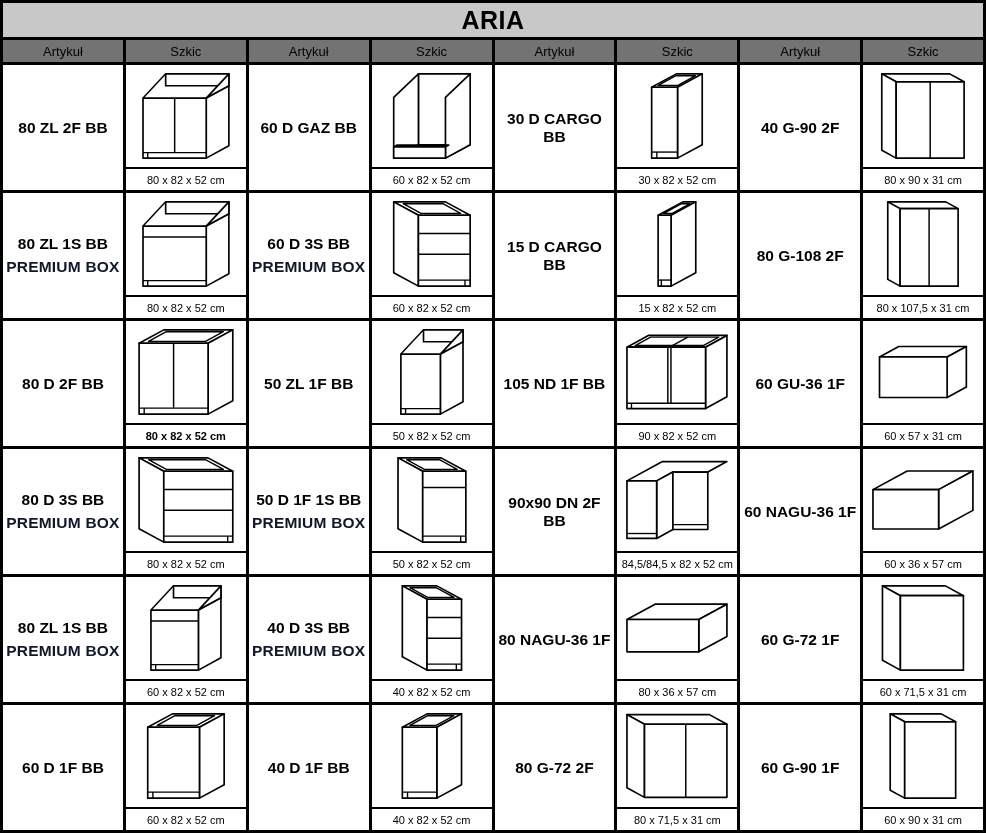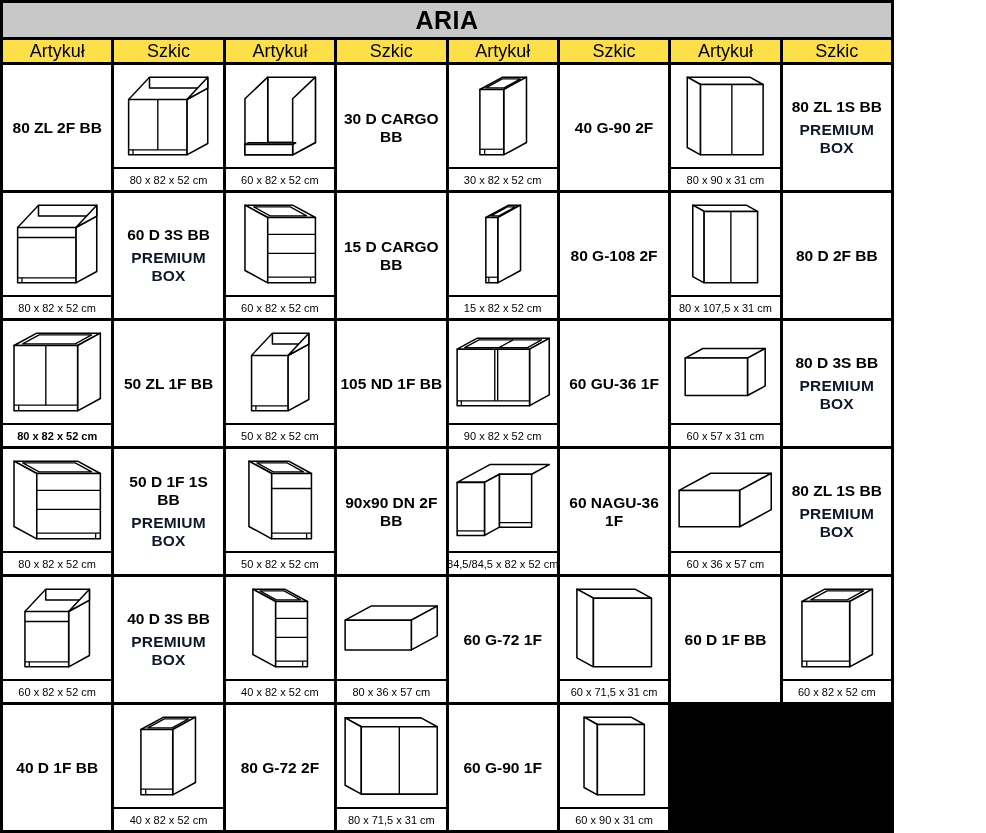--- a/index.html
+++ b/index.html
@@ -1,34 +1,34 @@
 <!DOCTYPE html>
 <html><head>
 <meta charset="utf-8">
 <style>
   html,body{margin:0;padding:0;background:#fff;}
   body{font-family:"Liberation Sans",sans-serif;color:#000;}
   #grid{
-    width:894px;height:833px;box-sizing:border-box;
+    width:986px;height:833px;box-sizing:border-box;
     display:grid;
     grid-template-columns:repeat(8,1fr);
     grid-template-rows:34px 22px repeat(6,1fr);
     gap:3px;
     background:#000;
     border:3px solid #000;
   }
   .cell{background:#fff;overflow:hidden;}
   .title{
     grid-column:1/-1;background:#c8c8c8;
     display:flex;align-items:center;justify-content:center;
     font-size:25px;font-weight:bold;letter-spacing:.5px;
   }
   .hdr{
-    background:#fde047;display:flex;align-items:center;justify-content:center;
-    font-size:18px;
+    background:#737373;display:flex;align-items:center;justify-content:center;
+    font-size:13px;
   }
   .art{
     display:flex;flex-direction:column;align-items:center;justify-content:center;
     gap:6px;text-align:center;padding:3px;
   }
   .code{font-weight:bold;font-size:15.5px;line-height:1.15;}
   .premium{font-weight:bold;font-size:15.5px;color:#0f172a;letter-spacing:.2px;}
   .szk{display:flex;flex-direction:column;}
   .skwrap{flex:1;display:flex;align-items:center;justify-content:center;min-height:0;}
   .skwrap svg{display:block;}
@@ -64,20 +64,23 @@
           <polygon points="80.7,93.0 103.8,80.4 103.8,19.1 80.7,31.7" fill="#fff" stroke="#000" stroke-width="1.7" stroke-linejoin="round"></polygon>
           <polygon points="80.7,31.7 103.8,19.1 103.8,7.0" fill="#fff" stroke="#000" stroke-width="1.7" stroke-linejoin="round"></polygon>
           <polygon points="16.2,93.0 80.7,93.0 80.7,31.7 16.2,31.7" fill="#fff" stroke="#000" stroke-width="1.7" stroke-linejoin="round"></polygon>
           <line x1="48.5" y1="87.4" x2="48.5" y2="31.7" stroke="#000" stroke-width="1.5"></line>
           <line x1="16.2" y1="87.4" x2="80.7" y2="87.4" stroke="#000" stroke-width="1.4"></line>
           <line x1="21.0" y1="93.0" x2="21.0" y2="87.4" stroke="#000" stroke-width="1.4"></line>
         </svg>
       </div>
       <div class="dims">80 x 82 x 52 cm</div>
     </div>
+    <div class="cell art">
+      <div class="code">60 D GAZ BB</div>
+    </div>
     <div class="cell szk">
       <div class="skwrap">
         <svg viewBox="0 0 120 100" width="120" height="98" aria-hidden="true">
           <polygon points="46.2,79.3 99.0,79.3 99.0,7.0 46.2,7.0" fill="#fff" stroke="#000" stroke-width="1.7" stroke-linejoin="round"></polygon>
           <polygon points="21.0,93.0 73.8,93.0 99.0,79.3 46.2,79.3" fill="#fff" stroke="#000" stroke-width="1.7" stroke-linejoin="round"></polygon>
           <polygon points="21.0,93.0 21.0,30.9 46.2,7.0 46.2,79.3" fill="#fff" stroke="#000" stroke-width="1.7" stroke-linejoin="round"></polygon>
           <polygon points="73.8,93.0 73.8,30.9 99.0,7.0 99.0,79.3" fill="#fff" stroke="#000" stroke-width="1.7" stroke-linejoin="round"></polygon>
           <polygon points="21.0,81.5 73.8,81.5 77.2,79.7 24.4,79.7" fill="#fff" stroke="#000" stroke-width="1.7" stroke-linejoin="round"></polygon>
           <polygon points="21.0,93.0 73.8,93.0 73.8,81.5 21.0,81.5" fill="#fff" stroke="#000" stroke-width="1.7" stroke-linejoin="round"></polygon>
         </svg>
@@ -357,20 +360,23 @@
             <polygon points="29.8,93.0 65.0,93.0 65.0,20.7 29.8,20.7" fill="#fff" stroke="#000" stroke-width="1.7" stroke-linejoin="round"></polygon>
             <line x1="29.8" y1="39.3" x2="65.0" y2="39.3" stroke="#000" stroke-width="1.5"></line>
             <line x1="29.8" y1="60.4" x2="65.0" y2="60.4" stroke="#000" stroke-width="1.5"></line>
             <line x1="29.8" y1="86.8" x2="65.0" y2="86.8" stroke="#000" stroke-width="1.4"></line>
             <line x1="35.1" y1="93.0" x2="35.1" y2="86.8" stroke="#000" stroke-width="1.4"></line>
           </g>
         </svg>
       </div>
       <div class="dims">40 x 82 x 52 cm</div>
     </div>
+    <div class="cell art">
+      <div class="code">80 NAGU-36 1F</div>
+    </div>
     <div class="cell szk">
       <div class="skwrap">
         <svg viewBox="0 0 120 100" width="120" height="98" aria-hidden="true">
           <polygon points="9.0,41.3 82.3,41.3 111.0,25.7 37.7,25.7" fill="#fff" stroke="#000" stroke-width="1.7" stroke-linejoin="round"></polygon>
           <polygon points="82.3,74.3 111.0,58.7 111.0,25.7 82.3,41.3" fill="#fff" stroke="#000" stroke-width="1.7" stroke-linejoin="round"></polygon>
           <polygon points="9.0,74.3 82.3,74.3 82.3,41.3 9.0,41.3" fill="#fff" stroke="#000" stroke-width="1.7" stroke-linejoin="round"></polygon>
         </svg>
       </div>
       <div class="dims">80 x 36 x 57 cm</div>
     </div>

